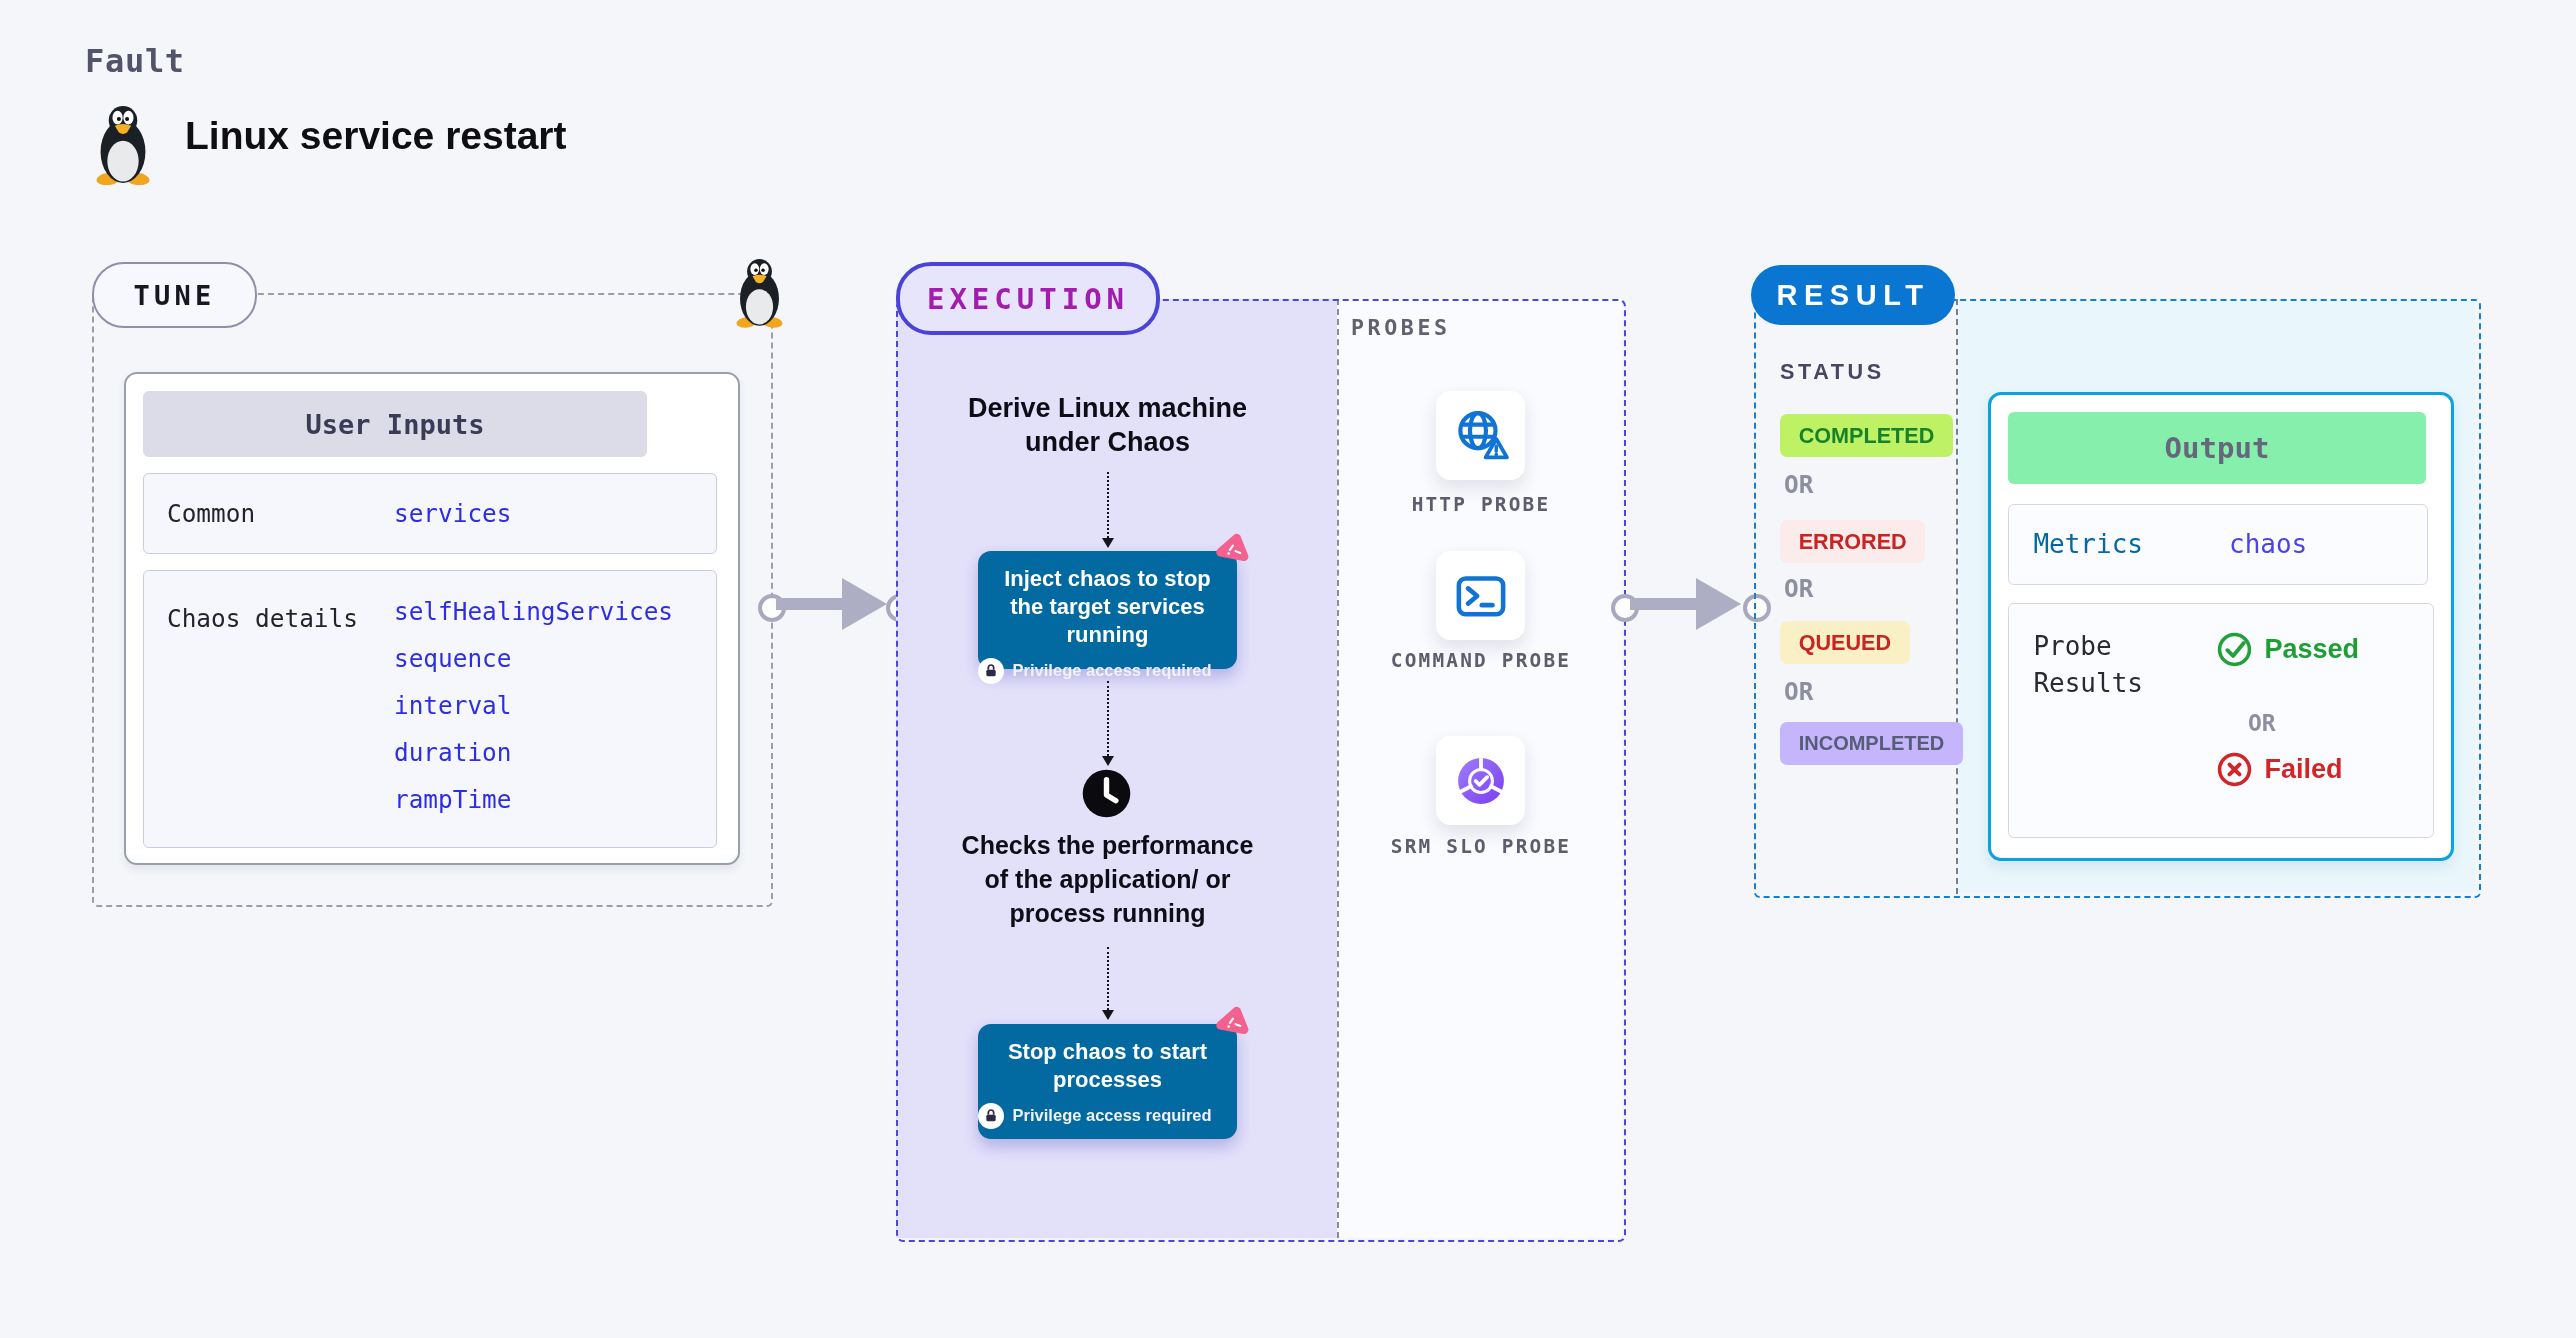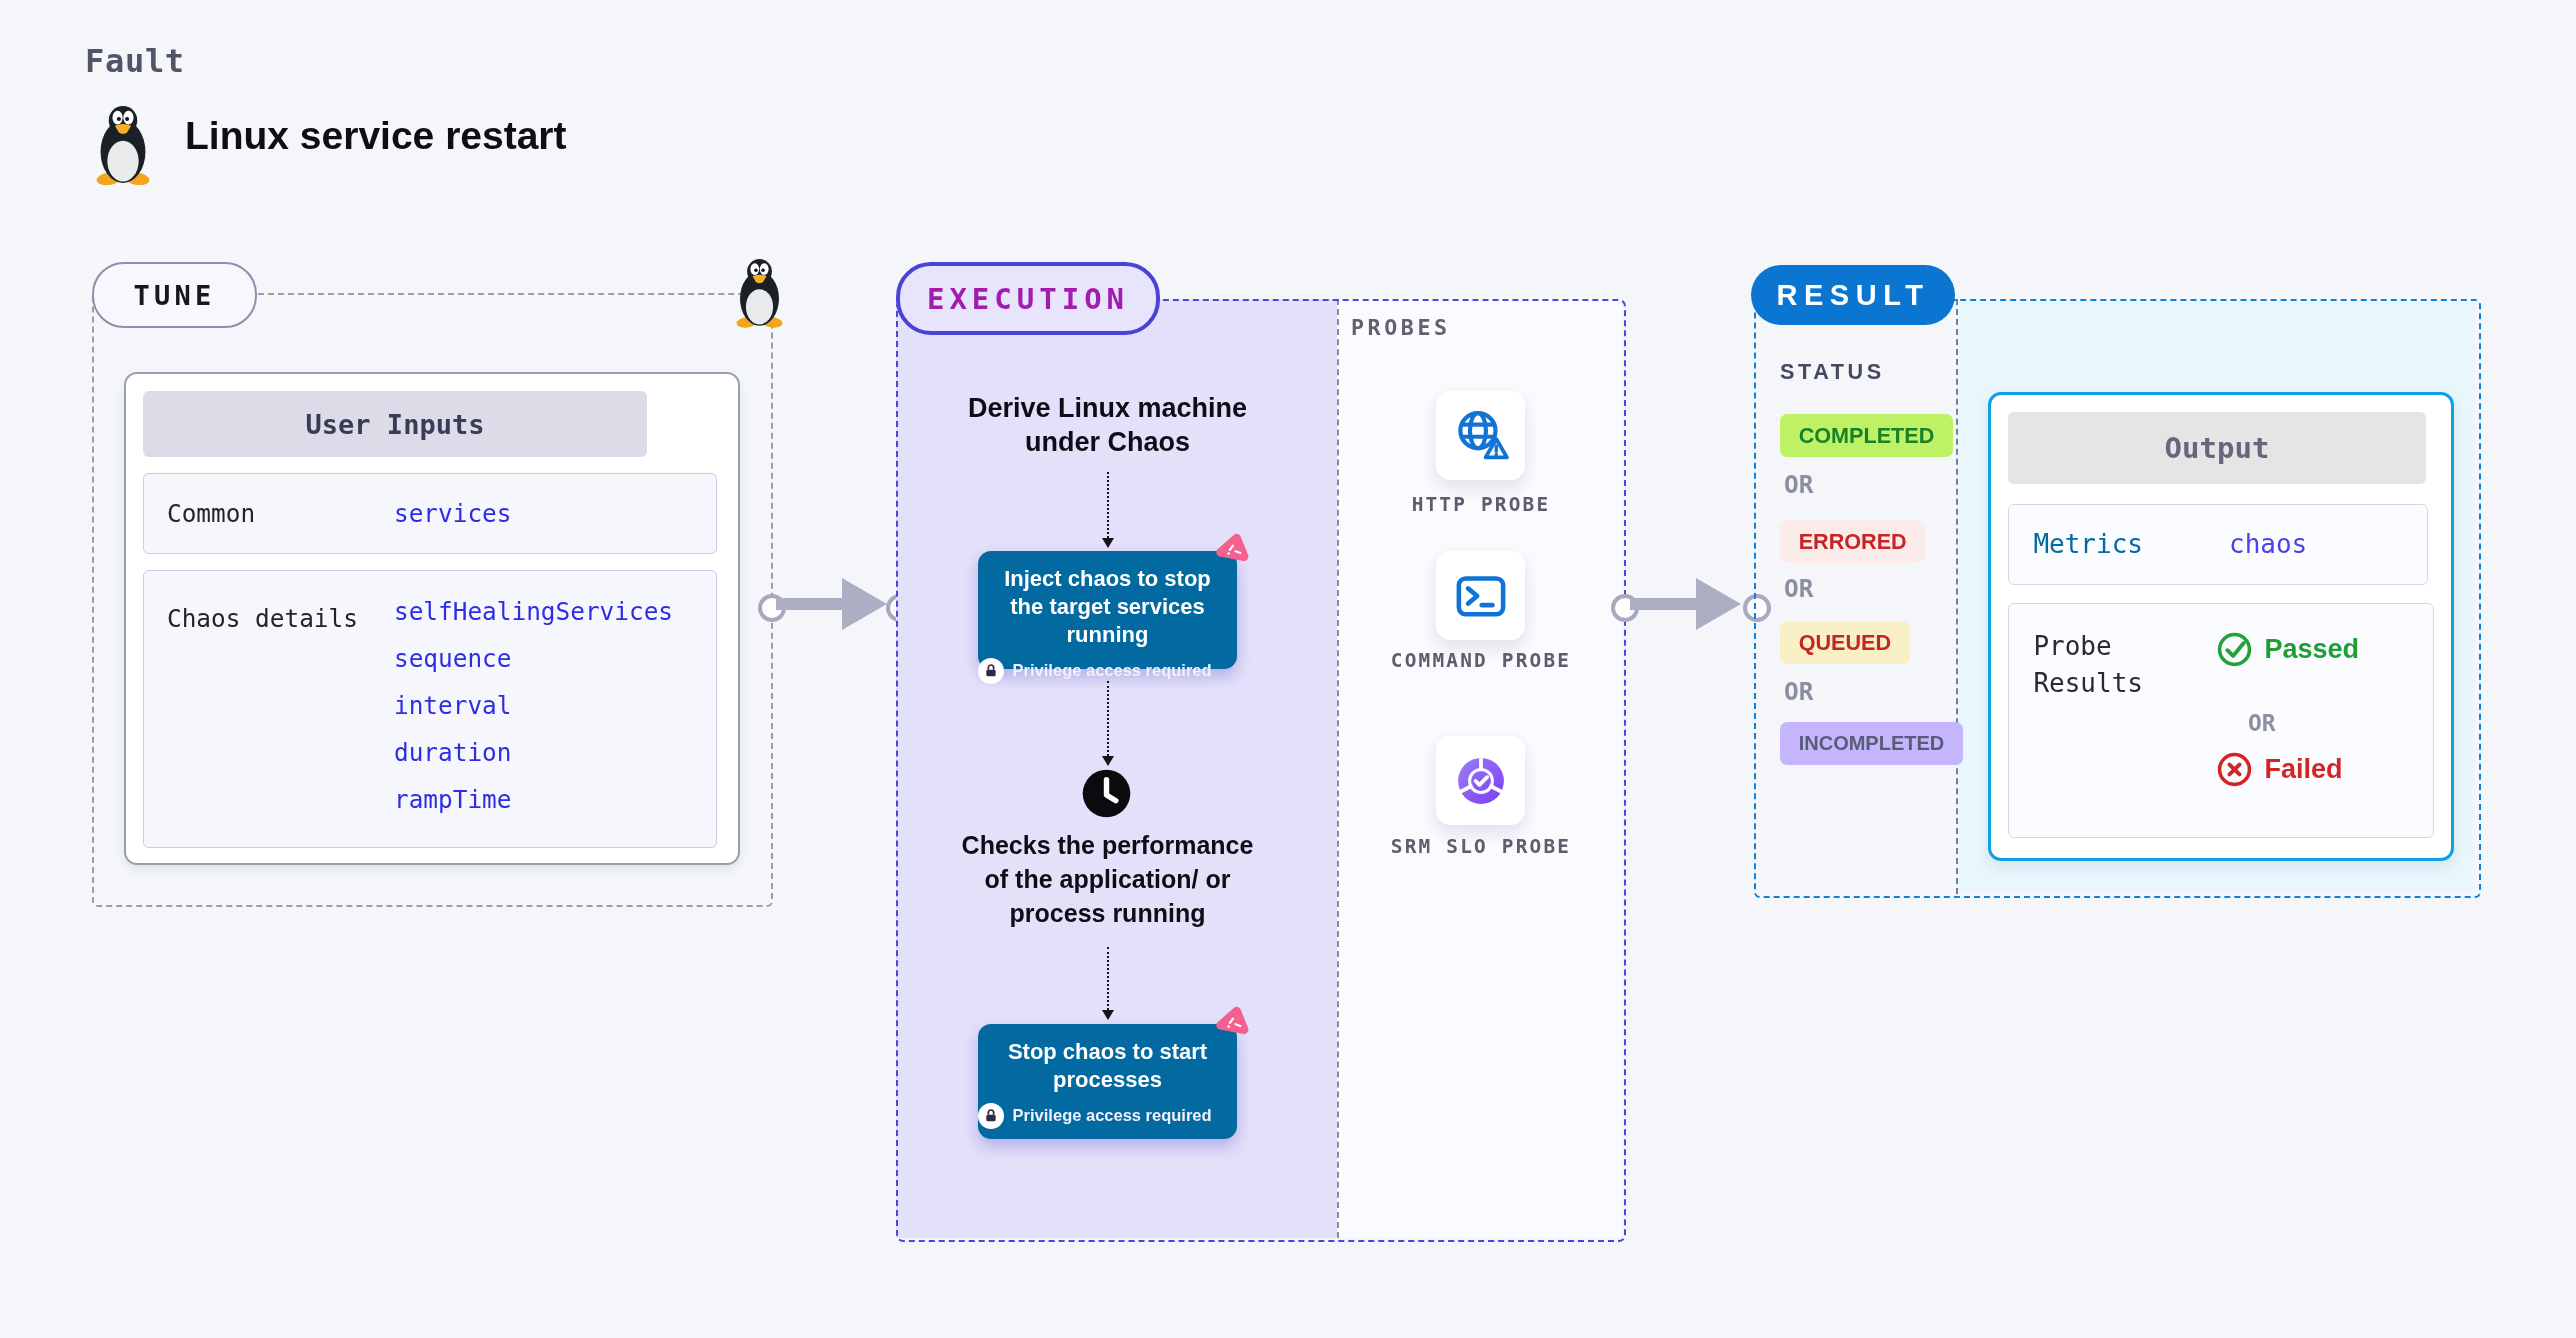--- a/index.html
+++ b/index.html
@@ -80,21 +80,21 @@
     font-size:21.6px;font-weight:800;display:inline-block;}
   .st-completed{top:414px;background:#bef264;color:#17822a;}
   .st-errored{top:520px;background:#fcebeb;color:#c72424;}
   .st-queued{top:621px;background:#faf0c6;color:#c72424;}
   .st-incompleted{top:722px;background:#c4b5fd;color:#575c77;font-size:20px;}
   .or-txt{font-size:24.4px;font-weight:600;color:#8e8ea1;}
   .or-1{left:1784px;top:470px;} .or-2{left:1784px;top:574px;} .or-3{left:1784px;top:677px;}
 
   .output-card{left:1988px;top:392px;width:460px;height:463px;background:#fff;border:3.6px solid #0ca2e1;
     border-radius:13px;box-shadow:0 5.8px 13px rgba(20,90,140,.10);}
-  .out-head{left:17px;top:17px;width:418px;height:72px;background:#e5e5e5;border-radius:5.8px;
+  .out-head{left:17px;top:17px;width:418px;height:72px;background:#86efac;border-radius:5.8px;
     display:flex;align-items:center;justify-content:center;font-size:29px;font-weight:600;color:#66667d;}
   .out-row{left:17px;width:418px;background:#fbfcff;border:1.4px solid #d5d7e6;border-radius:5.8px;}
   .metrics-row{top:109px;height:79px;}
   .probe-row{top:208px;height:233px;padding-left:6px;}
   .metrics-label{position:absolute;left:24.4px;top:0;height:79px;line-height:79px;font-size:26px;color:#0369a1;}
   .metrics-value{position:absolute;left:220px;top:0;height:79px;line-height:79px;font-size:26px;color:#4a43ea;}
   .probe-res-label{position:absolute;left:24.4px;top:24.4px;width:158px;font-size:26px;line-height:37px;color:#2a2a34;}
   .res-line{position:absolute;display:flex;align-items:center;gap:11.5px;}
   .res-passed{left:207px;top:27px;} .res-failed{left:207px;top:147px;}
   .res-passed span{font-size:27px;font-weight:800;color:#1f9e33;}

